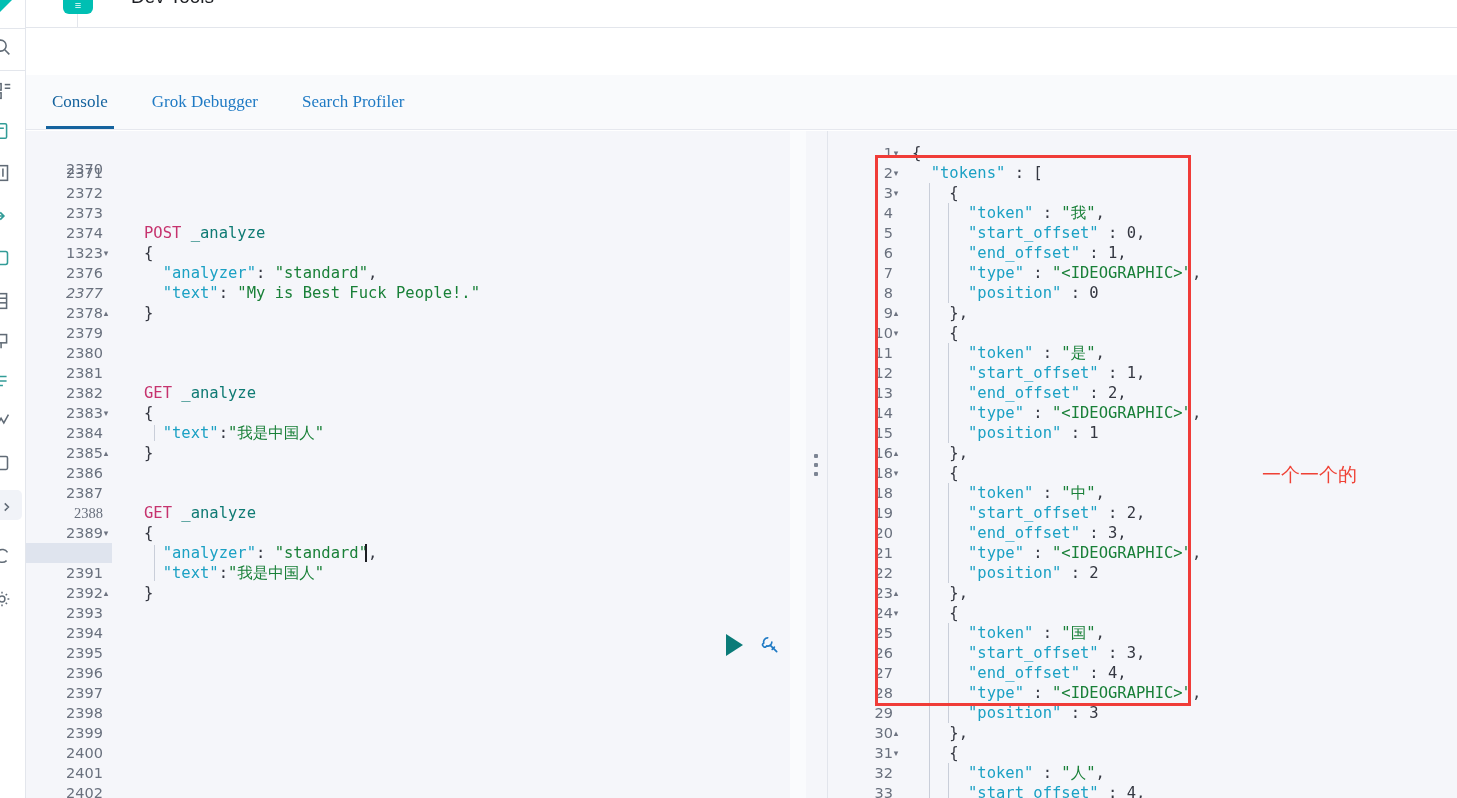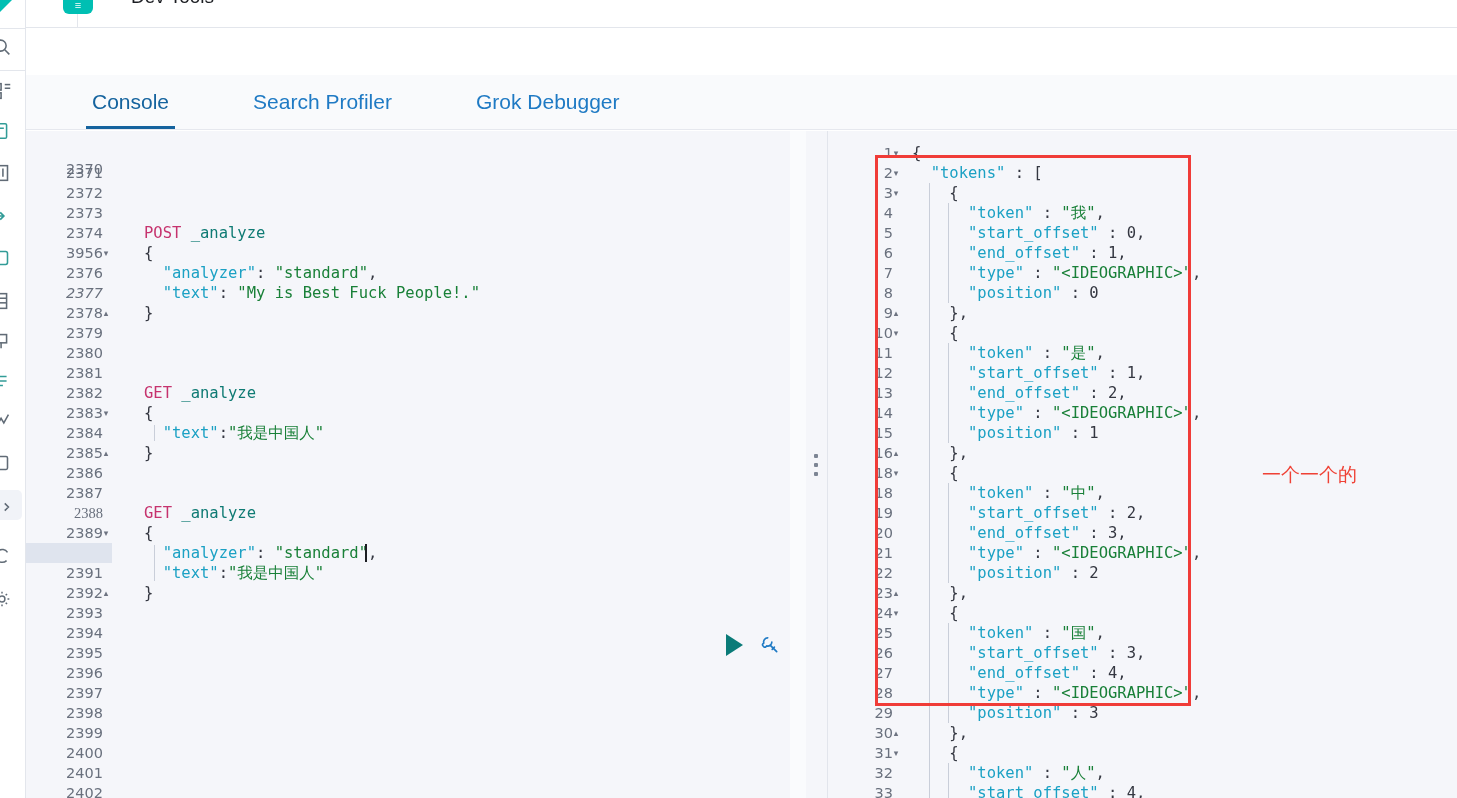--- a/index.html
+++ b/index.html
@@ -69,23 +69,22 @@
   }
 
   
   .tabrow {
     position: absolute; left: 26px; top: 75px; right: 0; height: 55px;
     background: #f9fafc; border-bottom: 1px solid #e6e8ee;
     display: flex; align-items: flex-start; padding-left: 24px; gap: 40px;
   }
   .tab {
     position: relative; height: 54px; display:flex; align-items:center;
-    font-size: 21px; color: #1f7ac4; cursor: pointer; padding: 0 2px;
-    font-family:Liberation Sans, sans-serif;
-    margin-left:40px;
+    font-size: 17px; color: #1f7ac4; cursor: pointer; padding: 0 2px;
+    font-family:Liberation Serif, serif;
   }
   .tab.active { color: #15639e; }
   .tab.active::after {
     content:""; position:absolute; left:-4px; right:-4px; bottom:0;
     height: 3px; background: #15639e;
   }
 
   
   .console {
     position: absolute; left: 26px; top: 131px; right: 0; bottom: 0;
@@ -294,35 +293,35 @@
     <div class="topbar-divider"></div>
     <div class="app-badge">
       <span class="glyph">≡</span>
     </div>
     <div class="app-title">Dev Tools</div>
   </div>
 
 
   <div class="tabrow">
     <div class="tab active">Console</div>
+    <div class="tab">Grok Debugger</div>
     <div class="tab">Search Profiler</div>
-    <div class="tab">Grok Debugger</div>
   </div>
 
   <div class="console">
 
     <div class="pane pane-left">
       <div class="gutter" id="left-gutter">
           <div class="cur-line-gutter" style="top: 412px;"></div>
           <div class="ln" style="top: 28px;">2370</div>
           <div class="ln" style="top: 32px;">2371</div>
           <div class="ln" style="top: 52px;">2372</div>
           <div class="ln" style="top: 72px;">2373</div>
           <div class="ln" style="top: 92px;">2374</div>
-          <div class="ln" style="top: 112px;">3956</div>
+          <div class="ln" style="top: 112px;">1323</div>
           <div class="fold" style="top: 112px; right: 0px;">▾</div>
           <div class="ln" style="top: 132px;">2376</div>
           <div class="ln" style="top: 152px; font-style: italic;">2377</div>
           <div class="ln" style="top: 172px;">2378</div>
           <div class="fold" style="top: 172px; right: 0px;">▴</div>
           <div class="ln" style="top: 192px;">2379</div>
           <div class="ln" style="top: 212px;">2380</div>
           <div class="ln" style="top: 232px;">2381</div>
           <div class="ln" style="top: 252px;">2382</div>
           <div class="ln" style="top: 272px;">2383</div>

